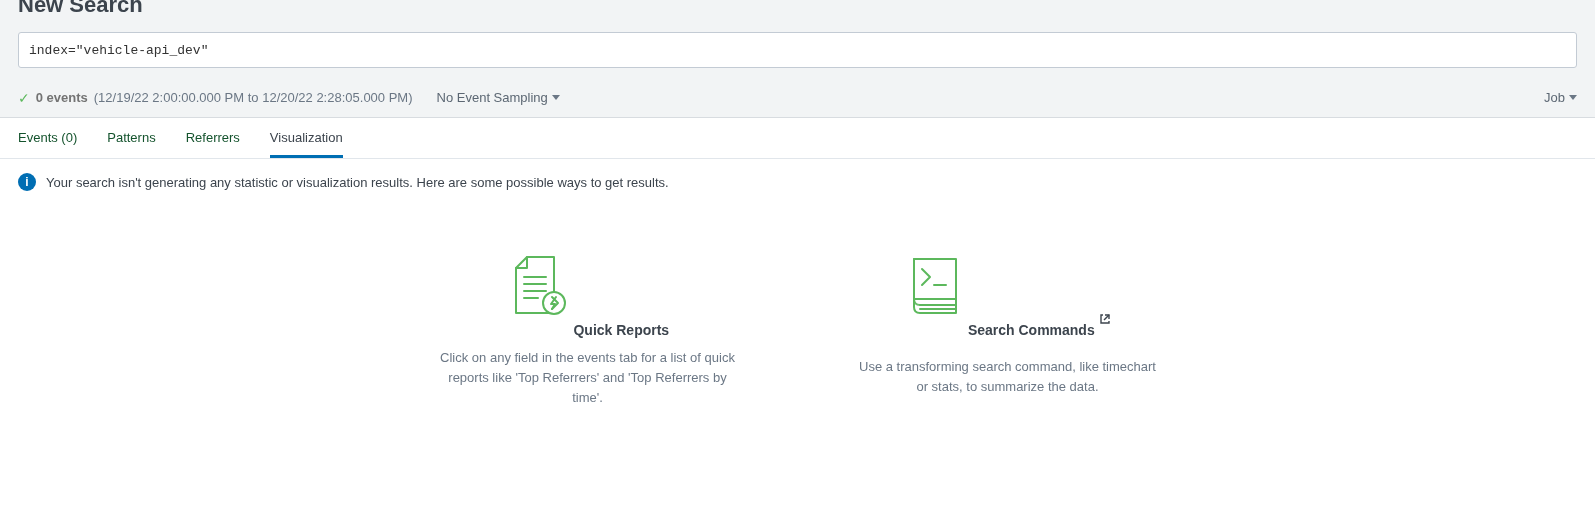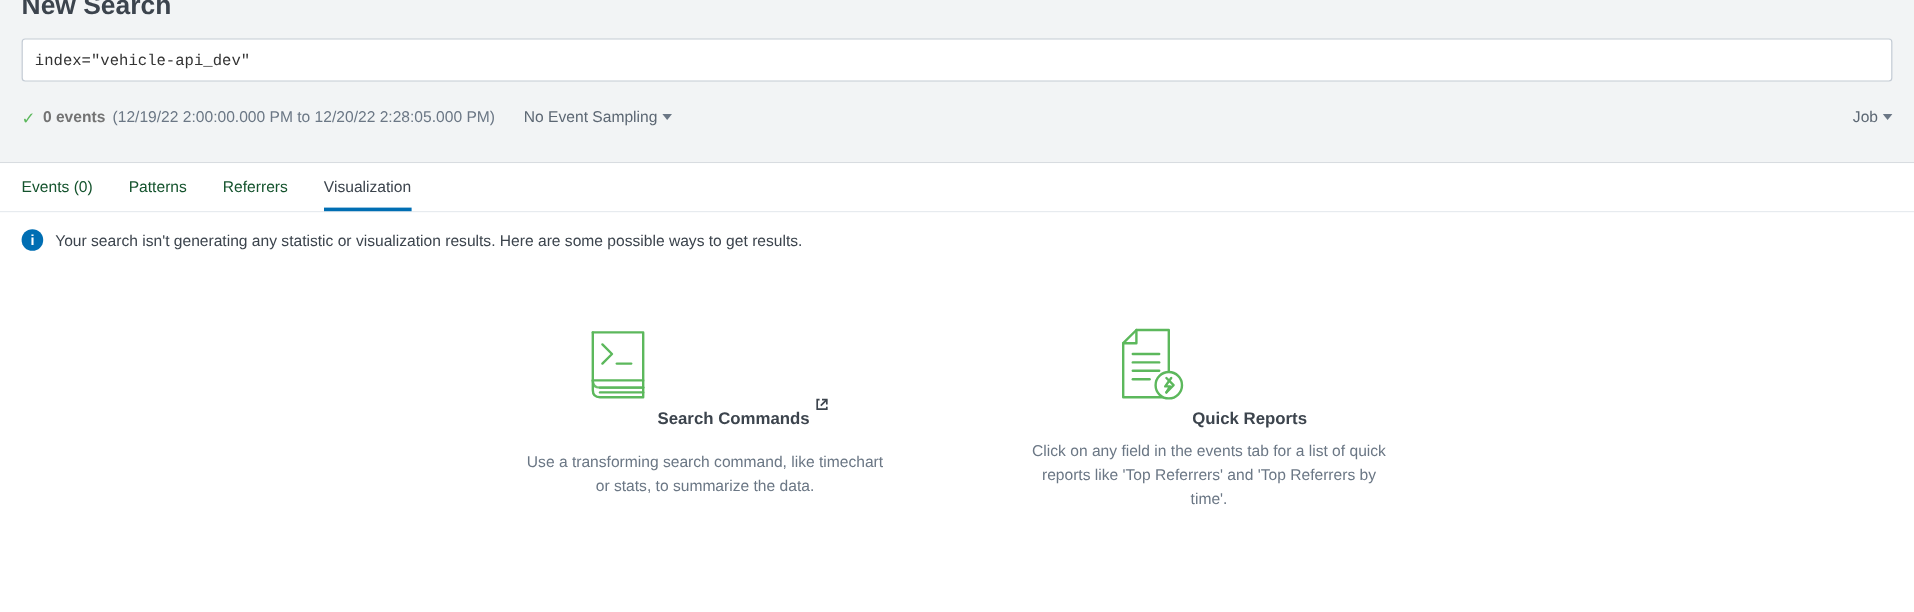--- a/index.html
+++ b/index.html
@@ -5,21 +5,21 @@
   * { box-sizing: border-box; margin: 0; padding: 0; }
   body {
     font-family: "Helvetica Neue", Arial, sans-serif;
     font-size: 13px;
     color: #3c444d;
     background: #ffffff;
     width: 1595px;
   }
   .top-area {
     background: #f2f4f5;
-    padding: 0 18px 18px 18px;
+    padding: 0 18px 0 18px;
     border-bottom: 1px solid #d8dce0;
   }
   .page-title {
     font-size: 22px;
     font-weight: 700;
     color: #3c444d;
     padding: 0 0 6px 0;
     position: relative;
     top: -8px;
   }
@@ -162,47 +162,20 @@
   <div class="tab">Referrers</div>
   <div class="tab active">Visualization</div>
 </div>
 
 <div class="info-banner">
   <div class="info-icon-wrap">i</div>
   <div>Your search isn't generating any statistic or visualization results. Here are some possible ways to get results.</div>
 </div>
 
 <div class="help-cards">
-
-  <div class="help-card">
-    <svg width="60" height="62" viewBox="0 0 60 62">
-      <g fill="none" stroke="#5cb85c" stroke-width="2" stroke-linejoin="round" stroke-linecap="round">
-        <path d="M10 4 L52 4 L52 44 L10 44"></path>
-        <path d="M10 4 L10 52 C10 56 12 58 16 58 L52 58 L52 44"></path>
-        <path d="M10 44 C10 48 12 50 16 50 L52 50" stroke-opacity="0.9"></path>
-        <path d="M16 50 L52 50"></path>
-        <path d="M16 54 L52 54"></path>
-        <polyline points="18,14 26,22 18,30"></polyline>
-        <line x1="30" y1="30" x2="42" y2="30"></line>
-      </g>
-    </svg>
-    <div class="card-title">
-      <span>Search Commands</span>
-      <span class="ext-icon">
-        <svg width="12" height="12" viewBox="0 0 12 12">
-            <g fill="none" stroke="#3c444d" stroke-width="1.4">
-              <path d="M4 2 H2 V10 H10 V8"></path>
-              <path d="M6 2 H10 V6"></path>
-              <path d="M10 2 L5 7"></path>
-            </g>
-          </svg>
-      </span>
-    </div>
-    <div class="card-desc">Use a transforming search command, like timechart or stats, to summarize the data.</div>
-  </div>
 
   <div class="help-card">
     <svg width="64" height="62" viewBox="0 0 64 62">
       <g fill="none" stroke="#5cb85c" stroke-width="2" stroke-linejoin="round" stroke-linecap="round">
         <path d="M10 13 L10 58 L48 58 L48 2 L21 2 L10 13 Z"></path>
         <path d="M21 2 L21 13 L10 13"></path>
         <line x1="18" y1="22" x2="40" y2="22"></line>
         <line x1="18" y1="29" x2="40" y2="29"></line>
         <line x1="18" y1="36" x2="40" y2="36"></line>
         <line x1="18" y1="43" x2="32" y2="43"></line>
@@ -225,13 +198,40 @@
 
         <polyline points="50,42 45,49 49,49 46,54"></polyline>
       </g>
     </svg>
     <div class="card-title">
       <span>Quick Reports</span>
     </div>
     <div class="card-desc">Click on any field in the events tab for a list of quick reports like 'Top Referrers' and 'Top Referrers by time'.</div>
   </div>
 
+  <div class="help-card">
+    <svg width="60" height="62" viewBox="0 0 60 62">
+      <g fill="none" stroke="#5cb85c" stroke-width="2" stroke-linejoin="round" stroke-linecap="round">
+        <path d="M10 4 L52 4 L52 44 L10 44"></path>
+        <path d="M10 4 L10 52 C10 56 12 58 16 58 L52 58 L52 44"></path>
+        <path d="M10 44 C10 48 12 50 16 50 L52 50" stroke-opacity="0.9"></path>
+        <path d="M16 50 L52 50"></path>
+        <path d="M16 54 L52 54"></path>
+        <polyline points="18,14 26,22 18,30"></polyline>
+        <line x1="30" y1="30" x2="42" y2="30"></line>
+      </g>
+    </svg>
+    <div class="card-title">
+      <span>Search Commands</span>
+      <span class="ext-icon">
+        <svg width="12" height="12" viewBox="0 0 12 12">
+            <g fill="none" stroke="#3c444d" stroke-width="1.4">
+              <path d="M4 2 H2 V10 H10 V8"></path>
+              <path d="M6 2 H10 V6"></path>
+              <path d="M10 2 L5 7"></path>
+            </g>
+          </svg>
+      </span>
+    </div>
+    <div class="card-desc">Use a transforming search command, like timechart or stats, to summarize the data.</div>
+  </div>
+
 </div>
 
 </body></html>

